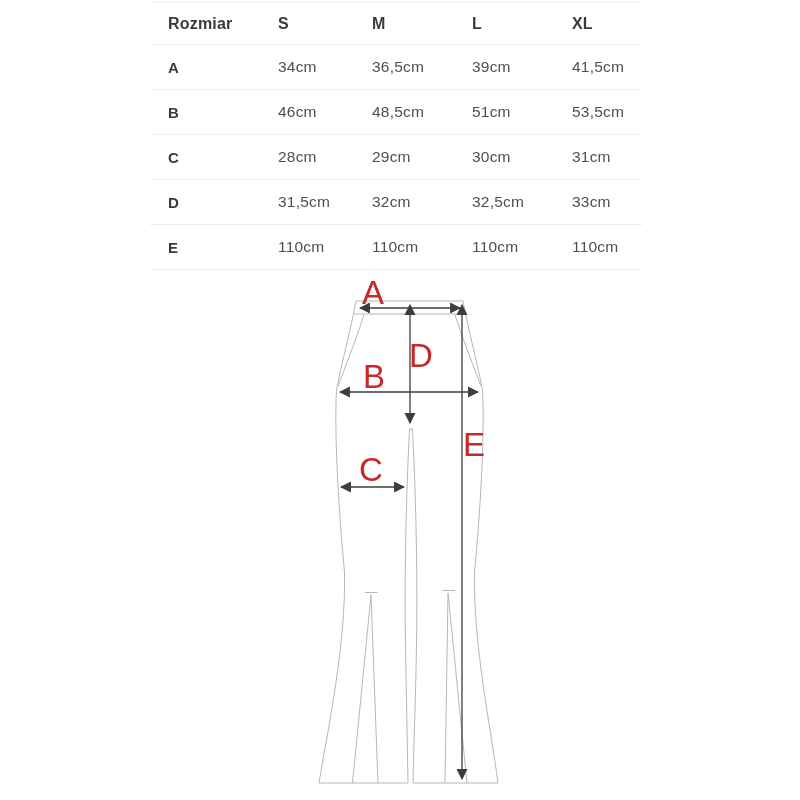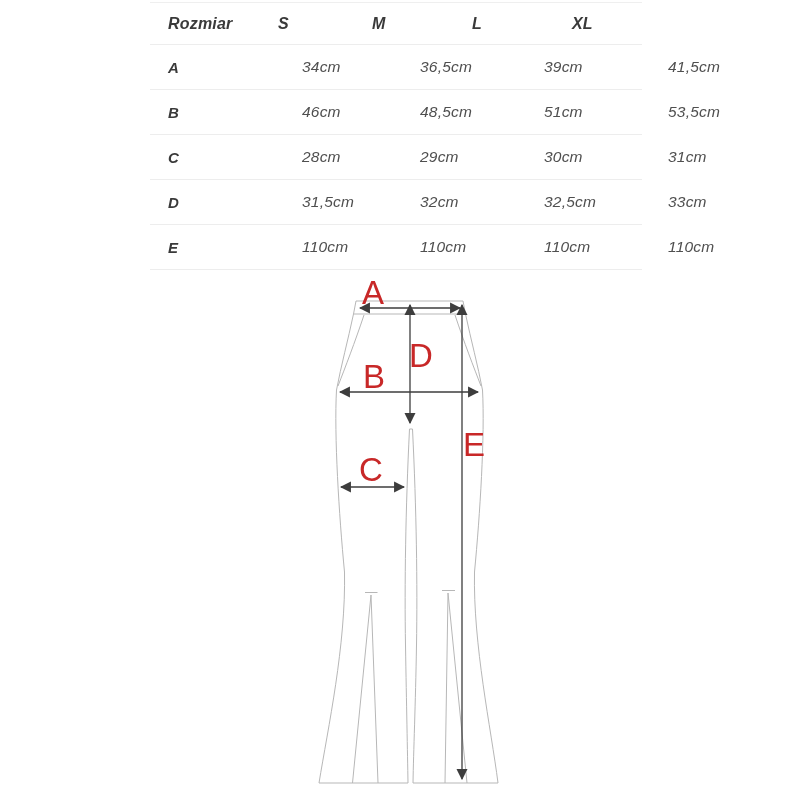--- a/index.html
+++ b/index.html
@@ -15,21 +15,20 @@
     position:absolute;
     left:150px;top:2px;width:492px;
   }
   .trow{
     display:flex;
     align-items:center;
     height:45px;
     border-bottom:1px solid #ededed;
     padding-left:18px;
     box-sizing:border-box;
-    font-style:italic;
   }
   .trow.thead{border-top:1px solid #efefef;height:43px;}
   .tc{flex:0 0 auto;}
   .c0{width:110px;}
   .c1{width:94px;}
   .c2{width:100px;}
   .c3{width:100px;}
   .c4{flex:1 1 auto;}
   .thead .tc{
     font-weight:bold;
@@ -39,21 +38,20 @@
   }
   .rowlabel{
     font-weight:bold;
     font-size:15px;
     color:#3a3a3a;
   }
   .val{
     font-size:15.5px;
     color:#4f4f4f;
     letter-spacing:.2px;
-    margin-left:24px;
   }
   
   .diagram-svg{position:absolute;left:0;top:0;}
   .outline{stroke:#b7b7b7;stroke-width:1;fill:none;}
   .measure{stroke:#3d3d3d;stroke-width:1.3;fill:none;}
   .mlabel{
     fill:#c82828;
     font-family:"Liberation Sans", sans-serif;
     font-size:33px;
     text-anchor:middle;

